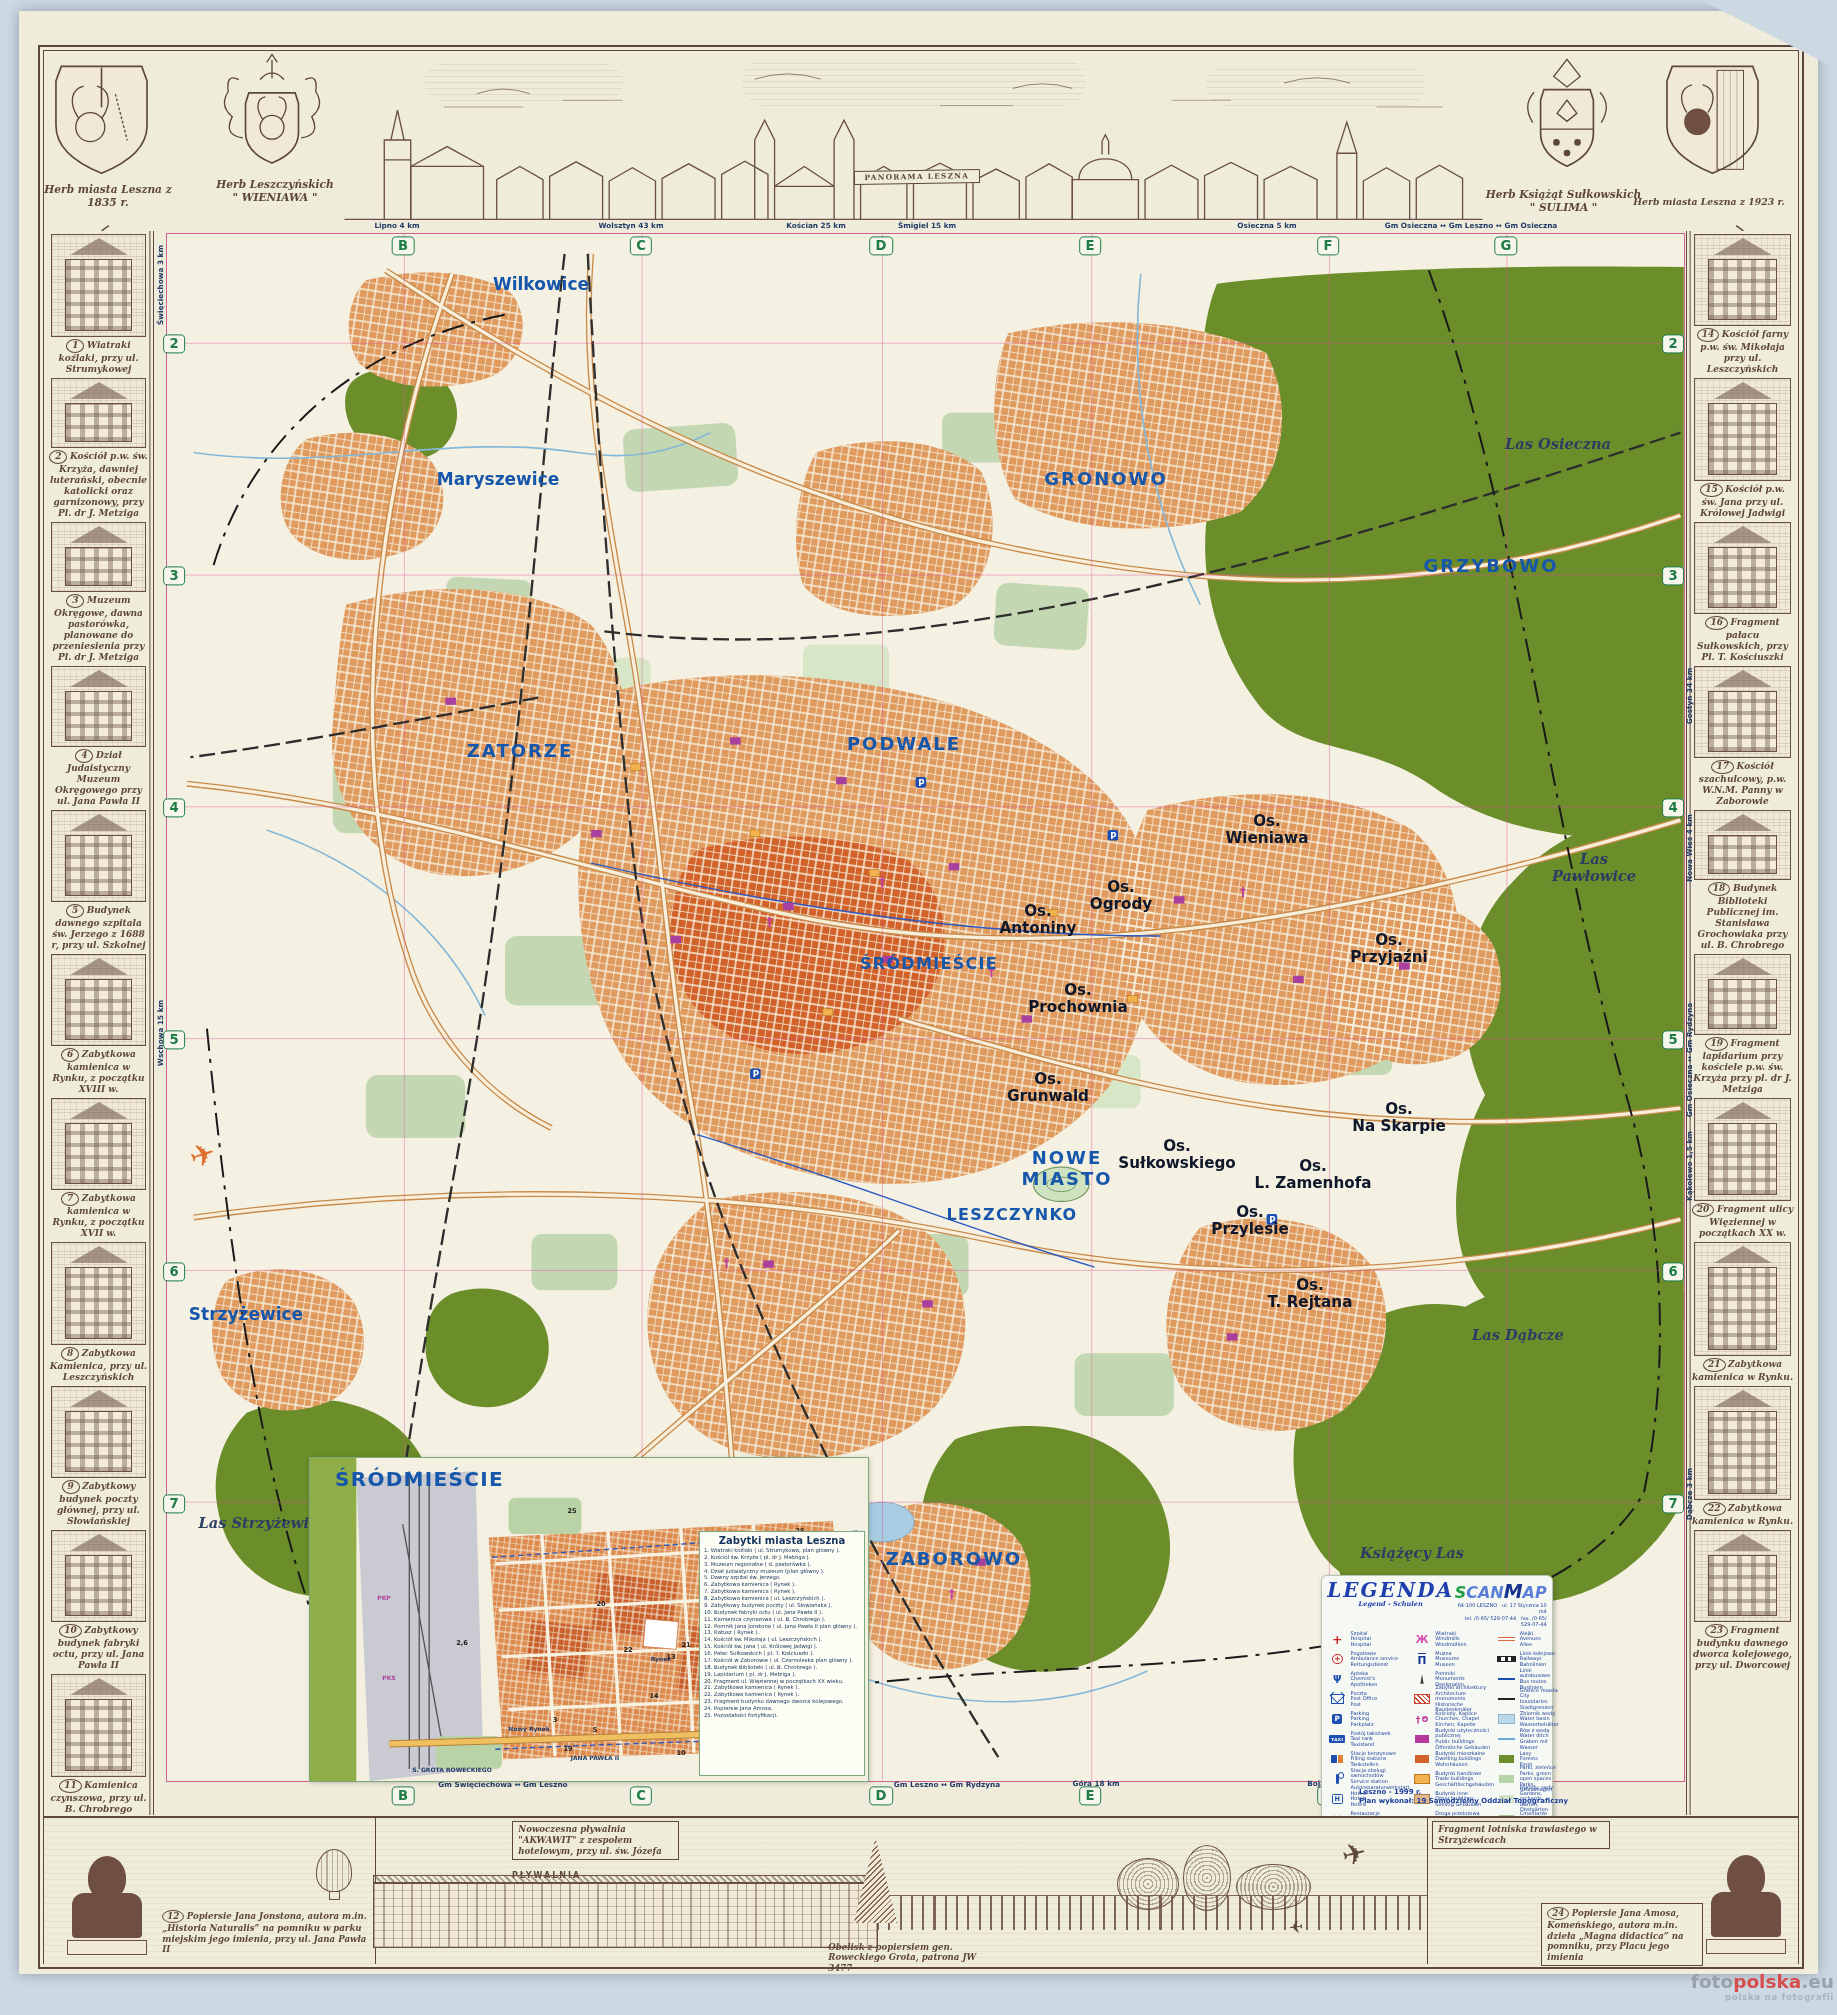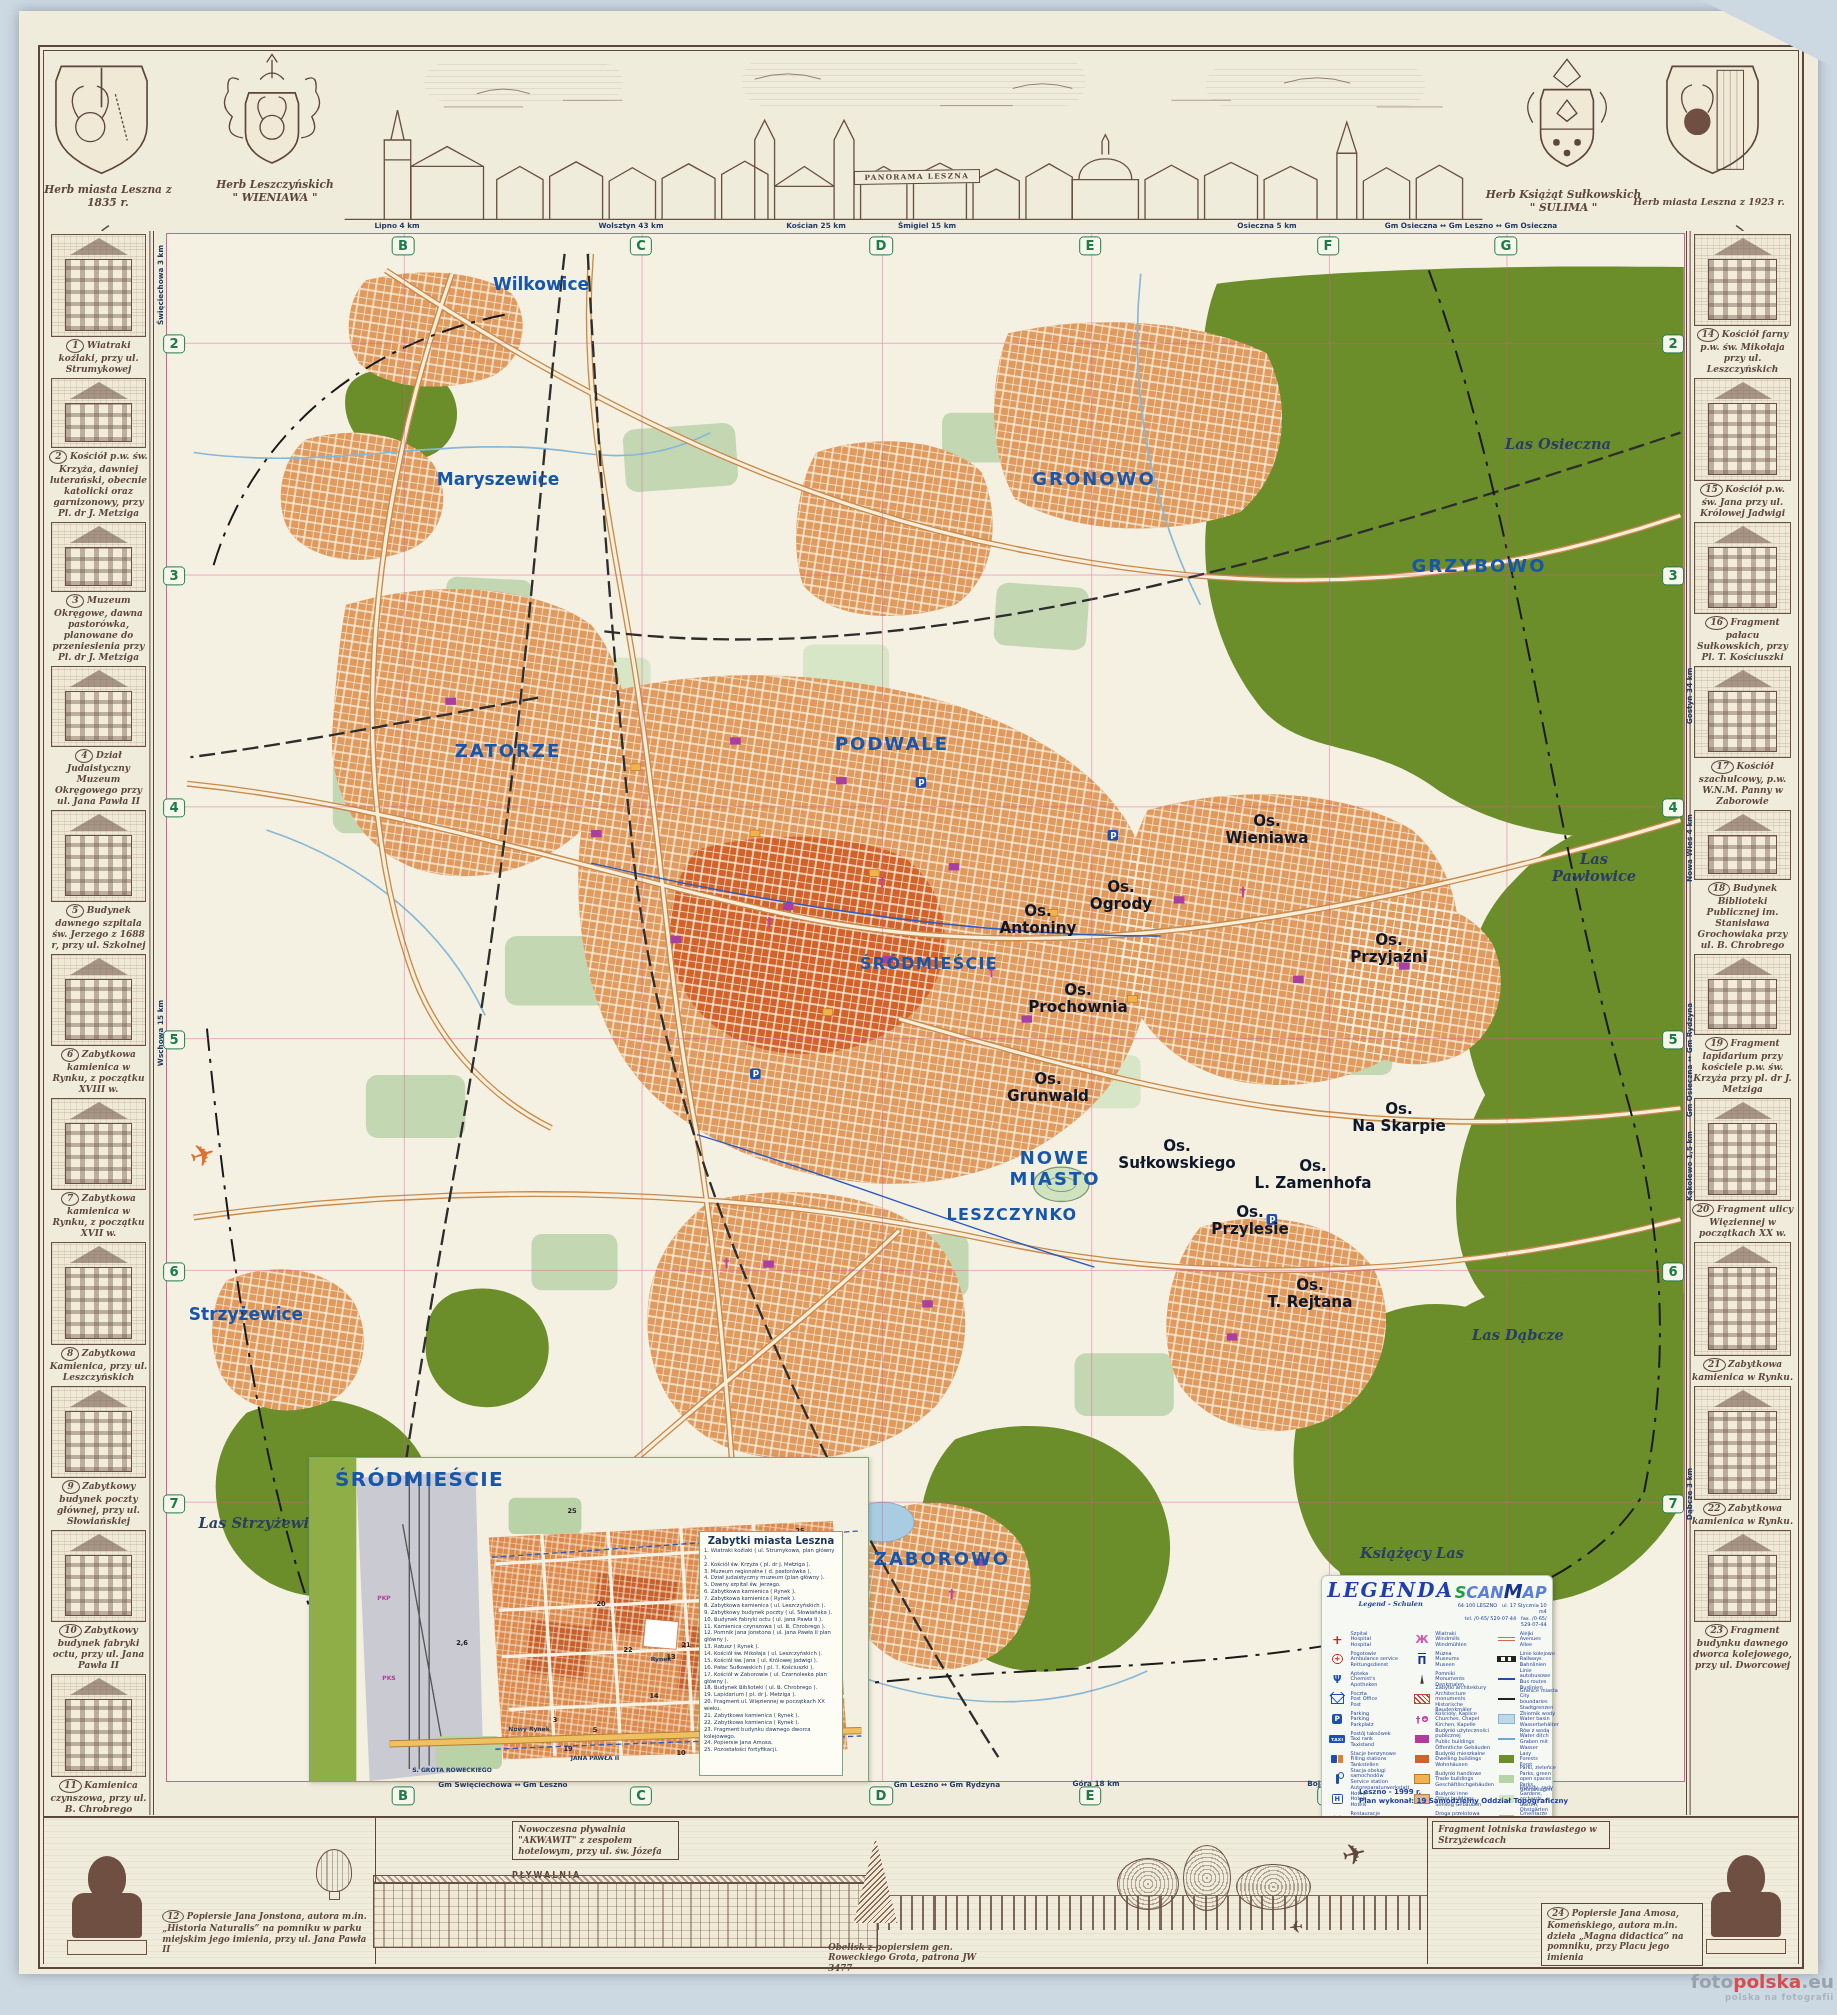--- a/index.html
+++ b/index.html
@@ -39,36 +39,36 @@
   .sketch::after{content:"";position:absolute;left:14%;right:14%;top:24px;bottom:5.3px;border:1px solid #6a5044;
           background:repeating-linear-gradient(90deg,rgba(106,80,68,.40) 0 4.6px,transparent 4.6px 14px),
                      repeating-linear-gradient(0deg,rgba(106,80,68,.40) 0 4px,transparent 4px 12px),#f2ecd9;}
 
   
   .mapcanvas{position:absolute;left:166px;top:233px;width:1517px;height:1547px;background:#f4f1e2;
              border:1px solid #d06090;overflow:hidden;}
   .mlbl{position:absolute;transform:translate(-50%,-50%);white-space:pre-line;text-align:center;pointer-events:none;}
   .lbl-v{font:700 17px "DejaVu Sans",sans-serif;color:#1656ab;}
   .lbl-os{font:700 15.2px/1.1 "DejaVu Sans",sans-serif;color:#0f172a;}
-  .lbl-c{font:700 18px/1.15 "DejaVu Sans",sans-serif;color:#1656ab;letter-spacing:2px;}
+  .lbl-c{font:700 18px/1.15 "DejaVu Sans",sans-serif;color:#1656ab;letter-spacing:2px;margin-left:12px;}
   .lbl-c2{font:700 16px "DejaVu Sans",sans-serif;color:#1656ab;letter-spacing:1.3px;}
   .lbl-f{font:italic 600 14.6px "DejaVu Serif",serif;color:#2a3d63;}
   .gmark{position:absolute;transform:translate(-50%,-50%);border:1.3px solid #1e7c46;border-radius:4.6px;
          background:#f7f6ec;color:#1e7c46;font:700 13.2px/1.2 "DejaVu Sans",sans-serif;padding:0.7px 5.3px;}
   .edge{position:absolute;transform:translate(-50%,-50%);font:700 7.3px "DejaVu Sans",sans-serif;color:#223a66;white-space:nowrap;}
   .edge.rot{transform:translate(-50%,-50%) rotate(-90deg);}
 
   
   .inset{position:absolute;left:309px;top:1457px;width:558px;height:323px;border:1.3px solid #7aa87a;
          background:#f3f0e1;overflow:hidden;box-shadow:1.3px 1.3px 4px rgba(60,50,40,.25);}
   .inset-title{position:absolute;left:25px;top:9.3px;font:700 20px "DejaVu Sans",sans-serif;color:#1656ab;letter-spacing:1.3px;}
   .ilbl{position:absolute;font:700 6px "DejaVu Sans",sans-serif;color:#223a66;transform:translate(-50%,-50%);white-space:nowrap;}
   .ilbl.mag{color:#b03f9b;}
   .inum{position:absolute;font:700 6.6px "DejaVu Sans",sans-serif;color:#222;transform:translate(-50%,-50%);}
-  .zpanel{position:absolute;left:389px;top:73px;width:144px;height:245px;background:#fdfdf6;
+  .zpanel{position:absolute;left:389px;top:73px;width:166px;height:245px;background:#fdfdf6;
           border:1.3px solid #7aa87a;padding:2.6px 4px;box-sizing:border-box;}
   .ztitle{font:700 10px "DejaVu Sans",sans-serif;color:#16335e;text-align:center;margin-bottom:1.3px;}
   .zb{font:500 5.3px/1.3 "DejaVu Sans",sans-serif;color:#16335e;}
 
   
   .legend{position:absolute;left:1321px;top:1575px;width:232px;height:257px;background:#f6f8f3;
           border:1px solid #b9c5b4;border-radius:6px;box-shadow:1.3px 1.3px 4px rgba(60,50,40,.3);
           padding:4px 5.3px;box-sizing:border-box;}
   .lg-head{display:flex;justify-content:space-between;align-items:flex-start;}
   .lg-title{font:italic 800 20px "DejaVu Serif",serif;color:#1f3fae;letter-spacing:2px;line-height:1;}

